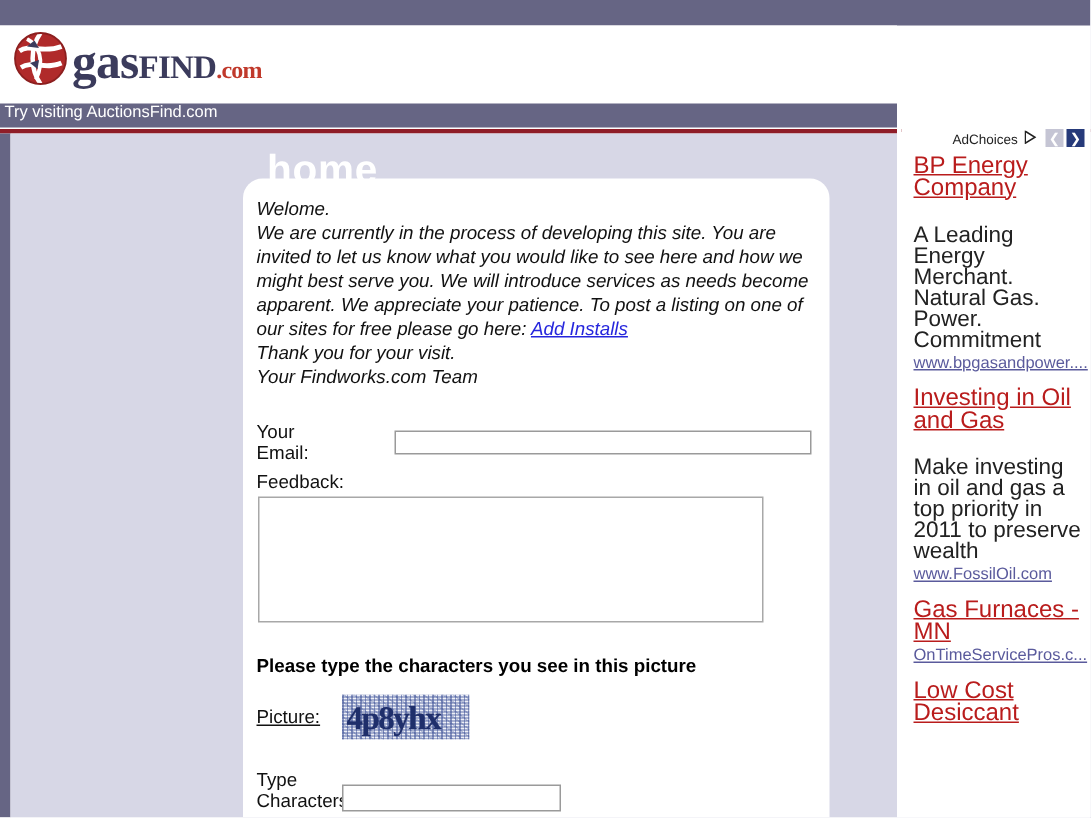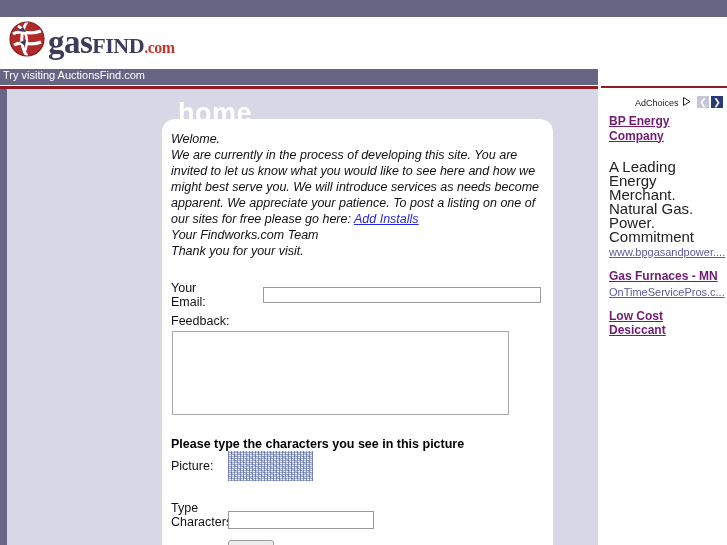--- a/index.html
+++ b/index.html
@@ -83,21 +83,21 @@
   #email-input { width:349px; }
   .fb-label { margin-top:5px; margin-bottom:3px; }
   textarea.fb-box {
     width:337px; height:84px; box-sizing:border-box;
     border:1px solid #a8a8a8; background:#ffffff;
     font-family:"Liberation Sans", sans-serif; font-size:12px;
     resize:none; outline:none; display:block; margin-left:1px;
   }
 
   .captcha-head { margin-top:22px; font-size:12.5px; font-weight:bold; color:#000; }
-  .pic-row { display:flex; align-items:center; }
+  .pic-row { margin-top:12px; display:flex; align-items:center;text-decoration:underline; }
   .pic-row .lbl { width:57px; }
   .captcha-img {
     width:85px; height:30px; position:relative; overflow:hidden;
     background:#ffffff;
   }
   .captcha-noise {
     position:absolute; inset:0;
     background-color:#eef0f7;
     background-image:
       repeating-linear-gradient(90deg, rgba(60,80,150,.55) 0 1px, transparent 1px 3px),
@@ -115,39 +115,39 @@
   #captcha-input { width:146px; height:18px; margin-top:9px; }
   .send-row { margin-top:11px; padding-left:57px; }
   button.send-btn {
     width:46px; height:18px; font-family:"Liberation Sans", sans-serif;
     font-size:11px; color:#000; background:#ededed;
     border:1px solid #9c9c9c; border-radius:3px; padding:0; cursor:pointer;
   }
 
   
   .ad-rail {
-    position:absolute; left:601px; top:90px; width:126px; height:455px;
+    position:absolute; left:601px; top:80px; width:126px; height:455px;
     background:#ffffff; overflow:hidden;
   }
   .adchoices-row {
     display:flex; align-items:center; justify-content:flex-end;
     padding:6px 4px 0 0; gap:6px;
   }
   .adchoices-lbl { font-size:9px; color:#222; }
   .ac-tri { display:inline-block; margin-left:2px; }
   .arrows { display:flex; gap:2px; }
   .arrow-box {
     width:12px; height:12px; display:flex; align-items:center; justify-content:center;
     font-size:9px; line-height:1; color:#ffffff; background:#c5c5d4;
   }
   .arrow-box.active { background:#263a7a; }
   .ad-list { padding:6px 4px 0 8px; }
   .ad-item { margin-bottom:11px; }
   .ad-title {
-    font-size:12px; font-weight:bold; color:#701a75;
+    font-size:16px; font-weight:normal; color:#b91c1c;
     text-decoration:underline; line-height:14.5px; display:block; cursor:pointer;
   }
   .ad-desc { font-size:15px; color:#222; line-height:14px; margin-top:17px; }
   .ad-url { font-size:11px; color:#5a5a9c; text-decoration:underline; margin-top:2px; display:block; }
 </style>
 </head>
 <body>
 
 <div id="page">
 
@@ -183,40 +183,41 @@
   <div class="page-title">home</div>
 
   <div class="content-card">
     <div class="card-inner">
 
       <div class="body-text">
         <div class="body-line">Welome.</div>
         <div class="body-line">
           <span>We are currently in the process of developing this site. You are invited to let us know what you would like to see here and how we might best serve you. We will introduce services as needs become apparent. We appreciate your patience. To post a listing on one of our sites for free please go here: </span><a href="#">Add Installs</a>
         </div>
+        <div class="body-line">Thank you for your visit.</div>
         <div class="body-line">Your Findworks.com Team</div>
-        <div class="body-line">Thank you for your visit.</div>
       </div>
 
       <div class="form-area">
 
         <div class="row email-row">
           <span class="lbl">Your Email:</span>
           <input id="email-input" class="text-field" type="text" placeholder="" style="">
         </div>
 
         <div class="fb-label lbl">Feedback:</div>
         <textarea class="fb-box" placeholder="" style=""></textarea>
 
         <div class="captcha-head">Please type the characters you see in this picture</div>
 
         <div class="pic-row">
           <span class="lbl">Picture:</span>
           <span class="captcha-img">
             <span class="captcha-noise"></span>
+            <span class="captcha-txt">4p8yhx</span>
           </span>
         </div>
 
         <div class="type-row">
           <span class="type-lbl">
             <span>Type</span><br>
             <span>Characters:</span>
           </span>
           <input id="captcha-input" class="text-field" type="text" placeholder="" style="">
         </div>
@@ -247,20 +248,25 @@
     </div>
 
     <div class="ad-list">
 
       <div class="ad-item">
         <a class="ad-title" href="#">BP Energy Company</a>
         <div class="ad-desc">A Leading Energy Merchant. Natural Gas. Power. Commitment</div>
         <a class="ad-url" href="#">www.bpgasandpower....</a>
       </div>
 
+      <div class="ad-item">
+        <a class="ad-title" href="#">Investing in Oil and Gas</a>
+        <div class="ad-desc">Make investing in oil and gas a top priority in 2011 to preserve wealth</div>
+        <a class="ad-url" href="#">www.FossilOil.com</a>
+      </div>
 
       <div class="ad-item">
         <a class="ad-title" href="#">Gas Furnaces - MN</a>
         <a class="ad-url" href="#">OnTimeServicePros.c...</a>
       </div>
 
       <div class="ad-item">
         <a class="ad-title" href="#">Low Cost Desiccant</a>
       </div>
 

